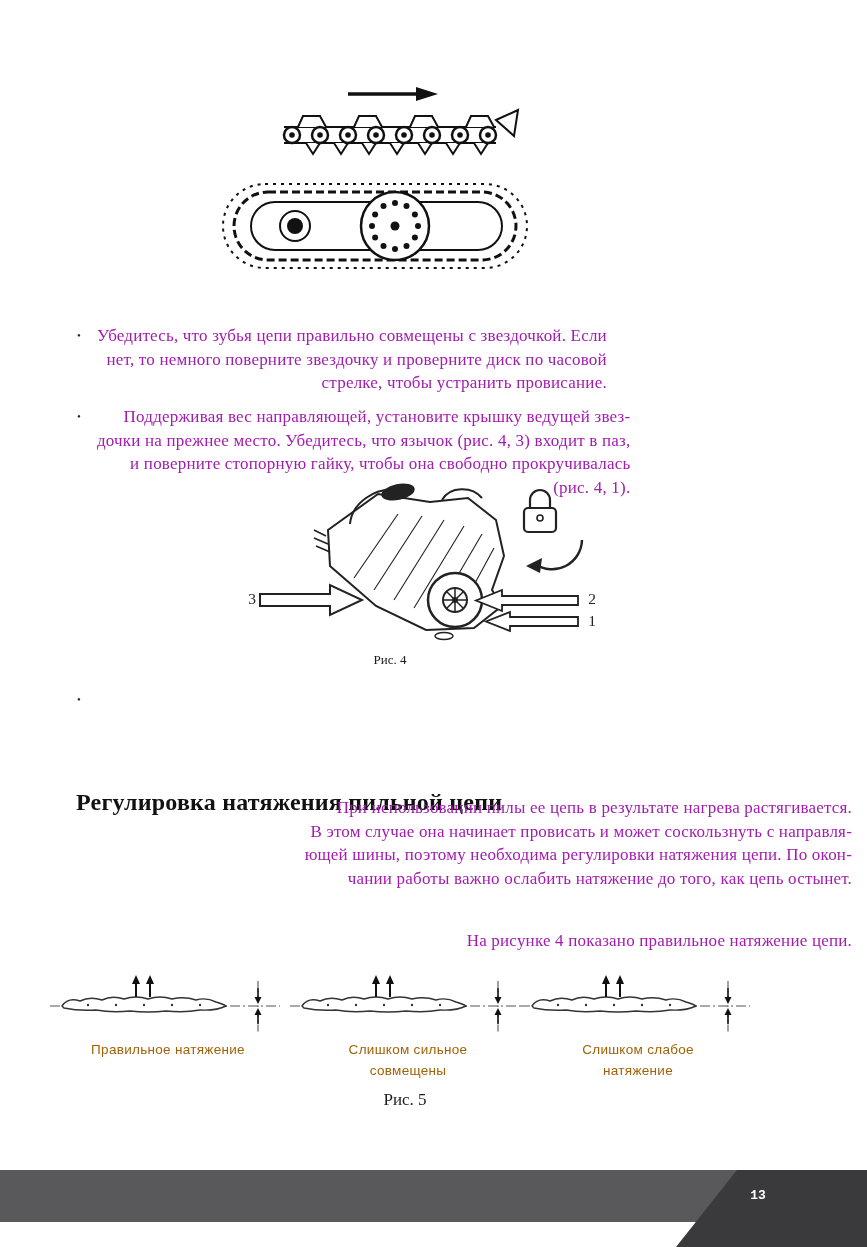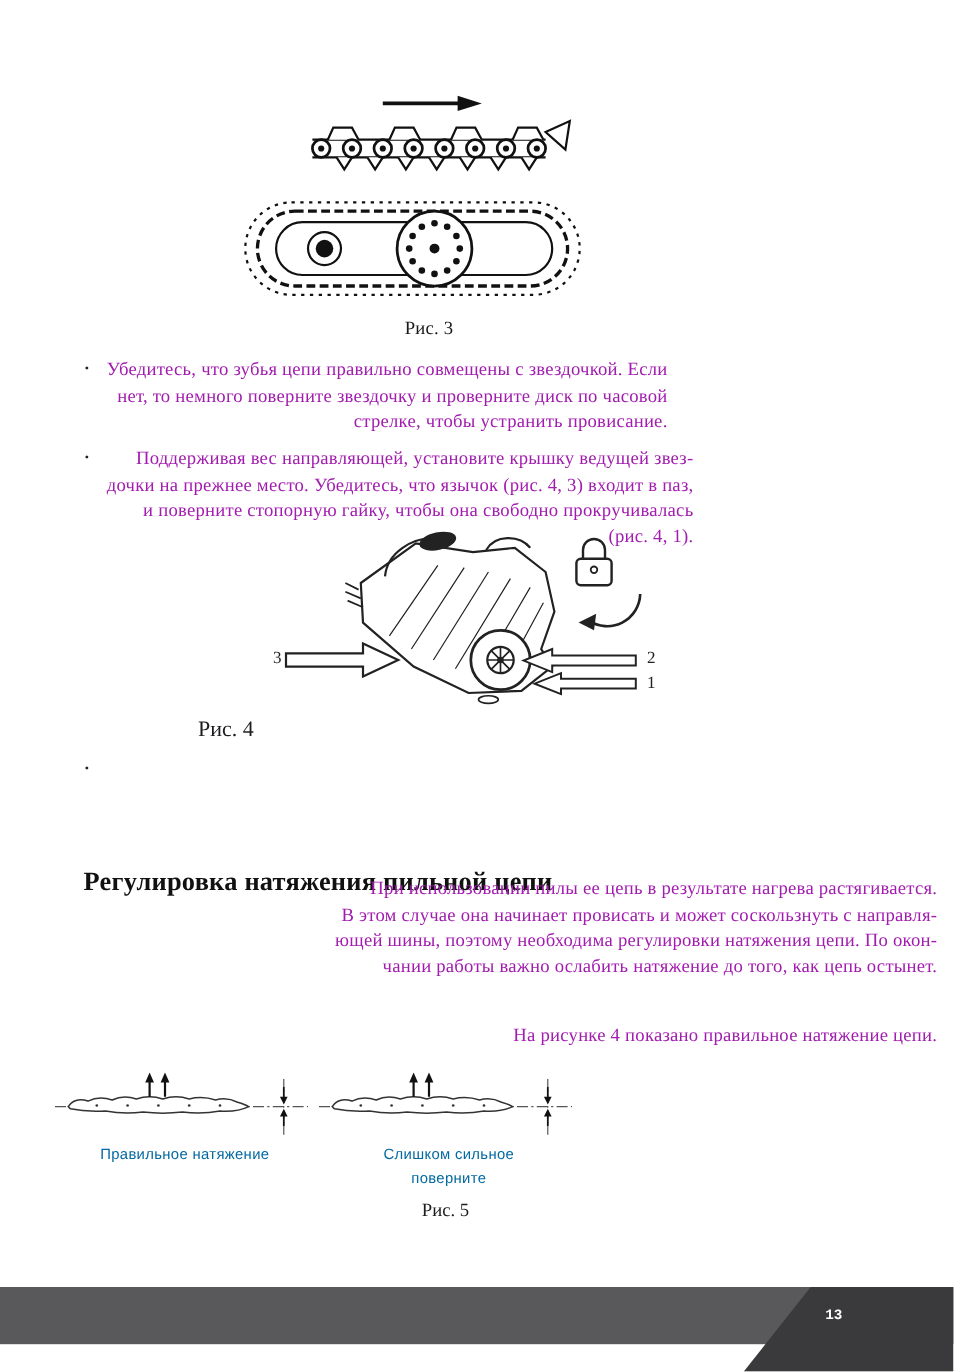--- a/index.html
+++ b/index.html
@@ -23,21 +23,21 @@
   figcaption {
     text-align: center;
     font-size: 17px;
     color: #1a1a1a;
     margin-top: 2px;
     letter-spacing: 0.2px;
   }
 
   .fig3 { left: 180px; top: 80px; width: 420px; }
   .fig4 { left: 230px; top: 478px; width: 380px; }
-  .fig4-caption { left: 180px; top: 652px; width: 420px; text-align: left; font-size: 20px; }
+  .fig4-caption { left: 180px; top: 652px; width: 420px; text-align: center; font-size: 13px; }
   .fig5-caption { left: 0; top: 1090px; width: 810px; text-align: center; font-size: 17px; }
 
   .fig4-num {
     position: absolute;
     width: 16px;
     text-align: center;
     font-size: 15.5px;
     color: #222;
   }
 
@@ -76,21 +76,21 @@
   .para1 { left: 72px; top: 796px; width: 780px; }
   .para2 { left: 72px; top: 929px; width: 780px; }
 
   
   .tension-col { top: 975px; width: 240px; }
   .tension-col .t-label {
     font-family: "Liberation Sans", sans-serif;
     font-size: 13.5px;
     line-height: 1.55;
     letter-spacing: 0.3px;
-    color: #0369a1;
+    color: #a16207;
     text-align: center;
     width: 180px;
     margin: 3px auto 0;
   }
   .col1 { left: 48px; }
   .col2 { left: 288px; }
   .col3 { left: 518px; }
 
   
   .footer-bar {
@@ -189,21 +189,20 @@
               <circle cx="195.1" cy="134.5" r="3"></circle>
             <circle cx="203.5" cy="126.1" r="3"></circle>
               <circle cx="215" cy="123" r="3"></circle>
             <circle cx="226.5" cy="126.1" r="3"></circle>
               <circle cx="234.9" cy="134.5" r="3"></circle>
             <circle cx="215" cy="146" r="4.5"></circle>
           </g>
         </g>
       </g>
     </svg>
-    <figcaption>Рис. 3</figcaption>
   </figure>
 
   <div class="abs bullets">
     <div class="bullet">
       <span class="marker">•</span>
       <div class="bodytext lines">Убедитесь, что зубья цепи правильно совмещены с звездочкой. Если
 нет, то немного поверните звездочку и проверните диск по часовой
 стрелке, чтобы устранить провисание.</div>
     </div>
     <div class="bullet">
@@ -298,23 +297,29 @@
       </defs>
       <use href="#tension-fig"></use>
     </svg>
     <div class="t-label">Правильное натяжение</div>
   </div>
 
   <div class="abs tension-col col2">
     <svg width="240" height="62" viewBox="0 0 240 62">
       <use href="#tension-fig"></use>
     </svg>
-    <div class="t-label">Слишком сильное поверните</div>
-  </div>
-
+    <div class="t-label">Слишком сильное совмещены</div>
+  </div>
+
+  <div class="abs tension-col col3">
+    <svg width="240" height="62" viewBox="0 0 240 62">
+      <use href="#tension-fig"></use>
+    </svg>
+    <div class="t-label">Слишком слабое натяжение</div>
+  </div>
 
   <div class="abs fig5-caption">Рис. 5</div>
 
   <div class="abs footer-bar"></div>
   <svg class="abs footer-accent" width="867" height="77" viewBox="0 0 867 77">
     <polygon points="737,0 867,0 867,77 676,77" fill="#3a3a3d"></polygon>
   </svg>
   <div class="abs page-num">13</div>
 
 </div>

